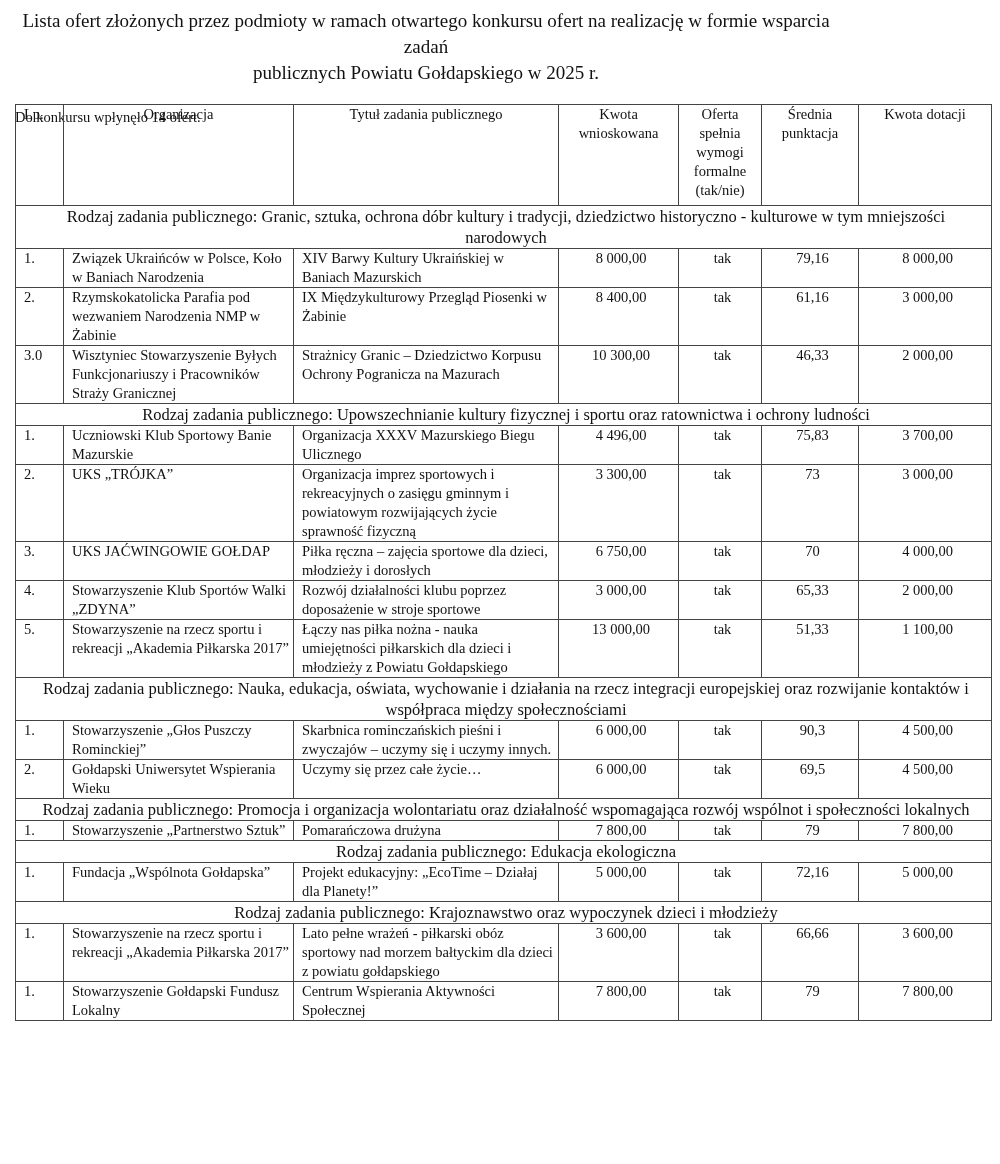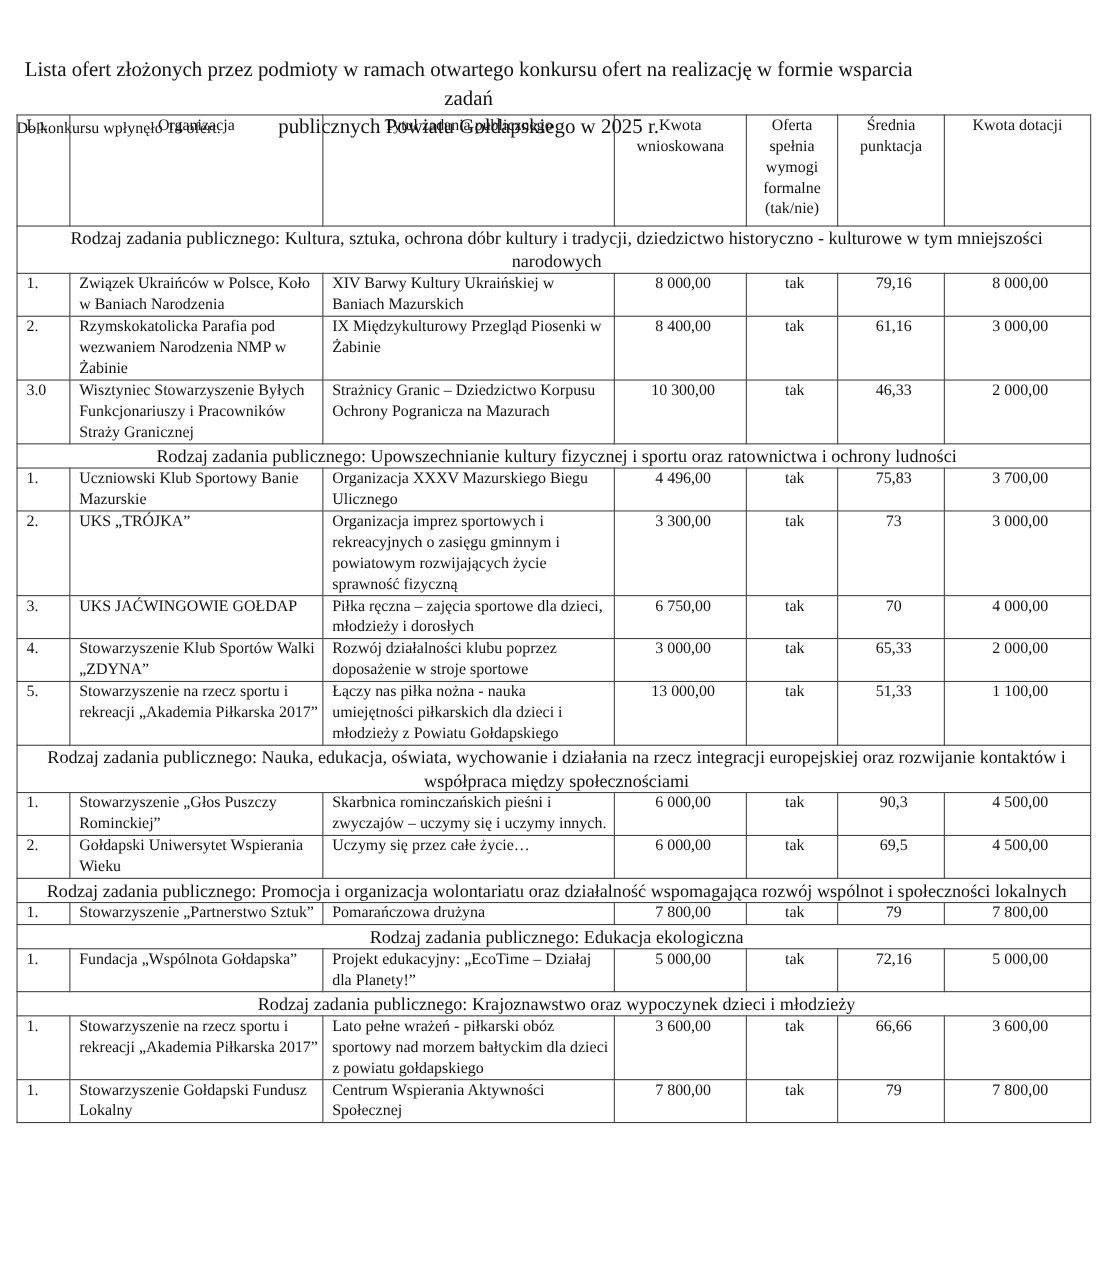--- a/index.html
+++ b/index.html
@@ -3,21 +3,21 @@
 <meta charset="utf-8">
 <style>
   html, body { margin: 0; padding: 0; background: #ffffff; }
   body {
     width: 1000px; height: 1164px; position: relative; overflow: hidden;
     font-family: "Liberation Serif", "DejaVu Serif", serif;
     color: #111;
   }
   .title {
     position: absolute; left: 0; top: 8px; width: 852px;
-    text-align: center; font-size: 19px; line-height: 26px; margin-top: 43px;
+    text-align: center; font-size: 19px; line-height: 26px;
   }
   .intro {
     position: absolute; left: 15px; top: 73px;
     font-size: 14.5px; line-height: 18px; margin-top: 35px;
   }
   table.offers {
     position: absolute; left: 15px; top: 104px;
     width: 976px; border-collapse: collapse; table-layout: fixed;
     font-size: 14.5px; line-height: 19px;
   }
@@ -59,21 +59,21 @@
       <th>Organizacja</th>
       <th>Tytuł zadania publicznego</th>
       <th>Kwota wnioskowana</th>
       <th>Oferta spełnia wymogi formalne (tak/nie)</th>
       <th>Średnia punktacja</th>
       <th>Kwota dotacji</th>
     </tr>
   </thead>
   <tbody id="offers-body">
       <tr class="cat-row">
-        <td colspan="7">Rodzaj zadania publicznego: Kultura, sztuka, ochrona dóbr kultury i tradycji, dziedzictwo historyczno - kulturowe w tym mniejszości narodowych</td>
+        <td colspan="7">Rodzaj zadania publicznego: Granic, sztuka, ochrona dóbr kultury i tradycji, dziedzictwo historyczno - kulturowe w tym mniejszości narodowych</td>
       </tr>
       <tr>
         <td class="c-lp">1.</td>
         <td class="c-org">Związek Ukraińców w Polsce, Koło w Baniach Narodzenia</td>
         <td class="c-title">XIV Barwy Kultury Ukraińskiej w Baniach Mazurskich</td>
         <td class="c-num">8 000,00</td>
         <td class="c-ok">tak</td>
         <td class="c-score">79,16</td>
         <td class="c-num">8 000,00</td>
       </tr>

